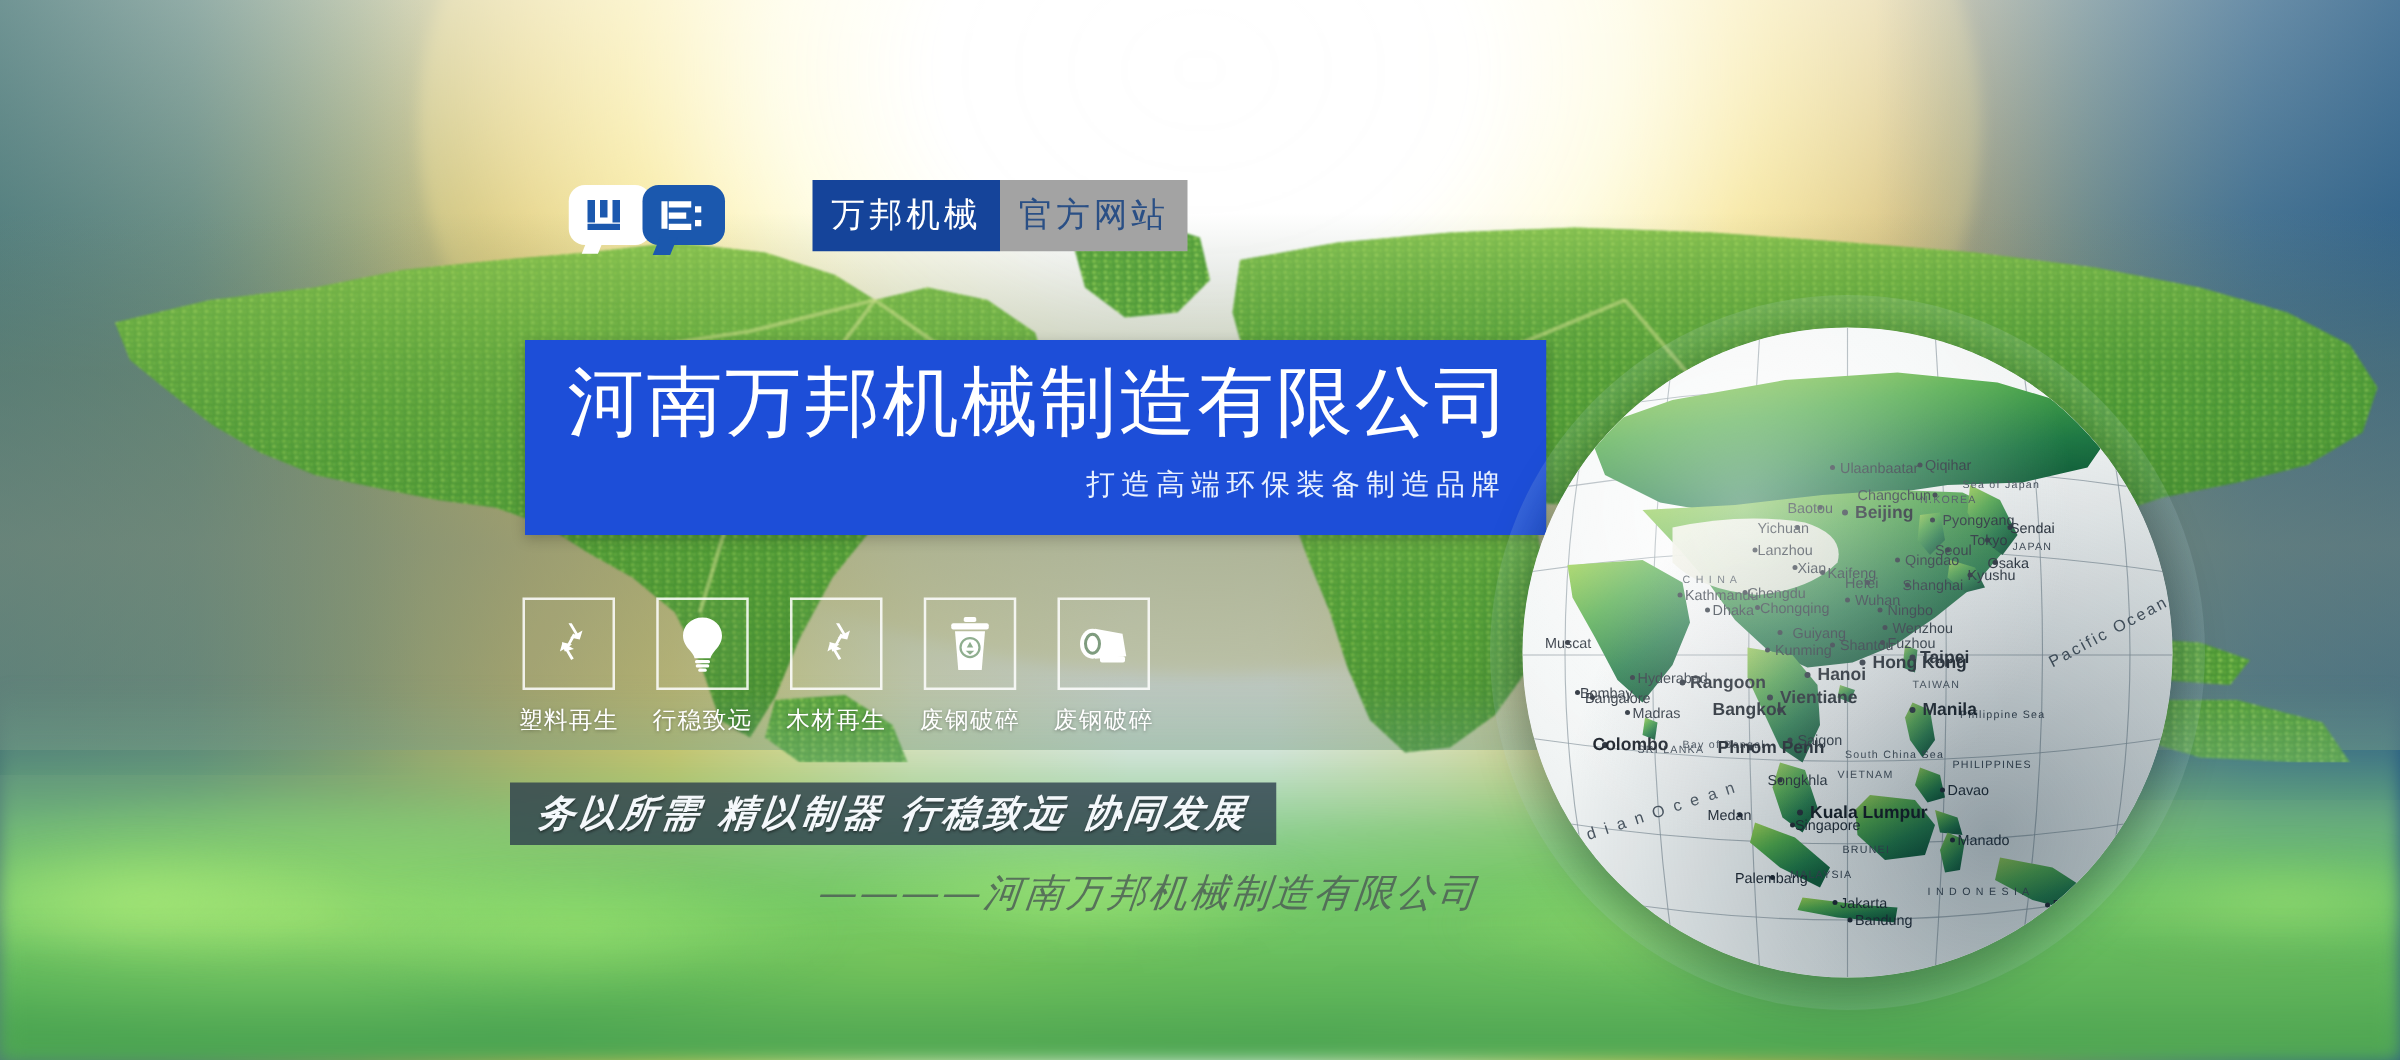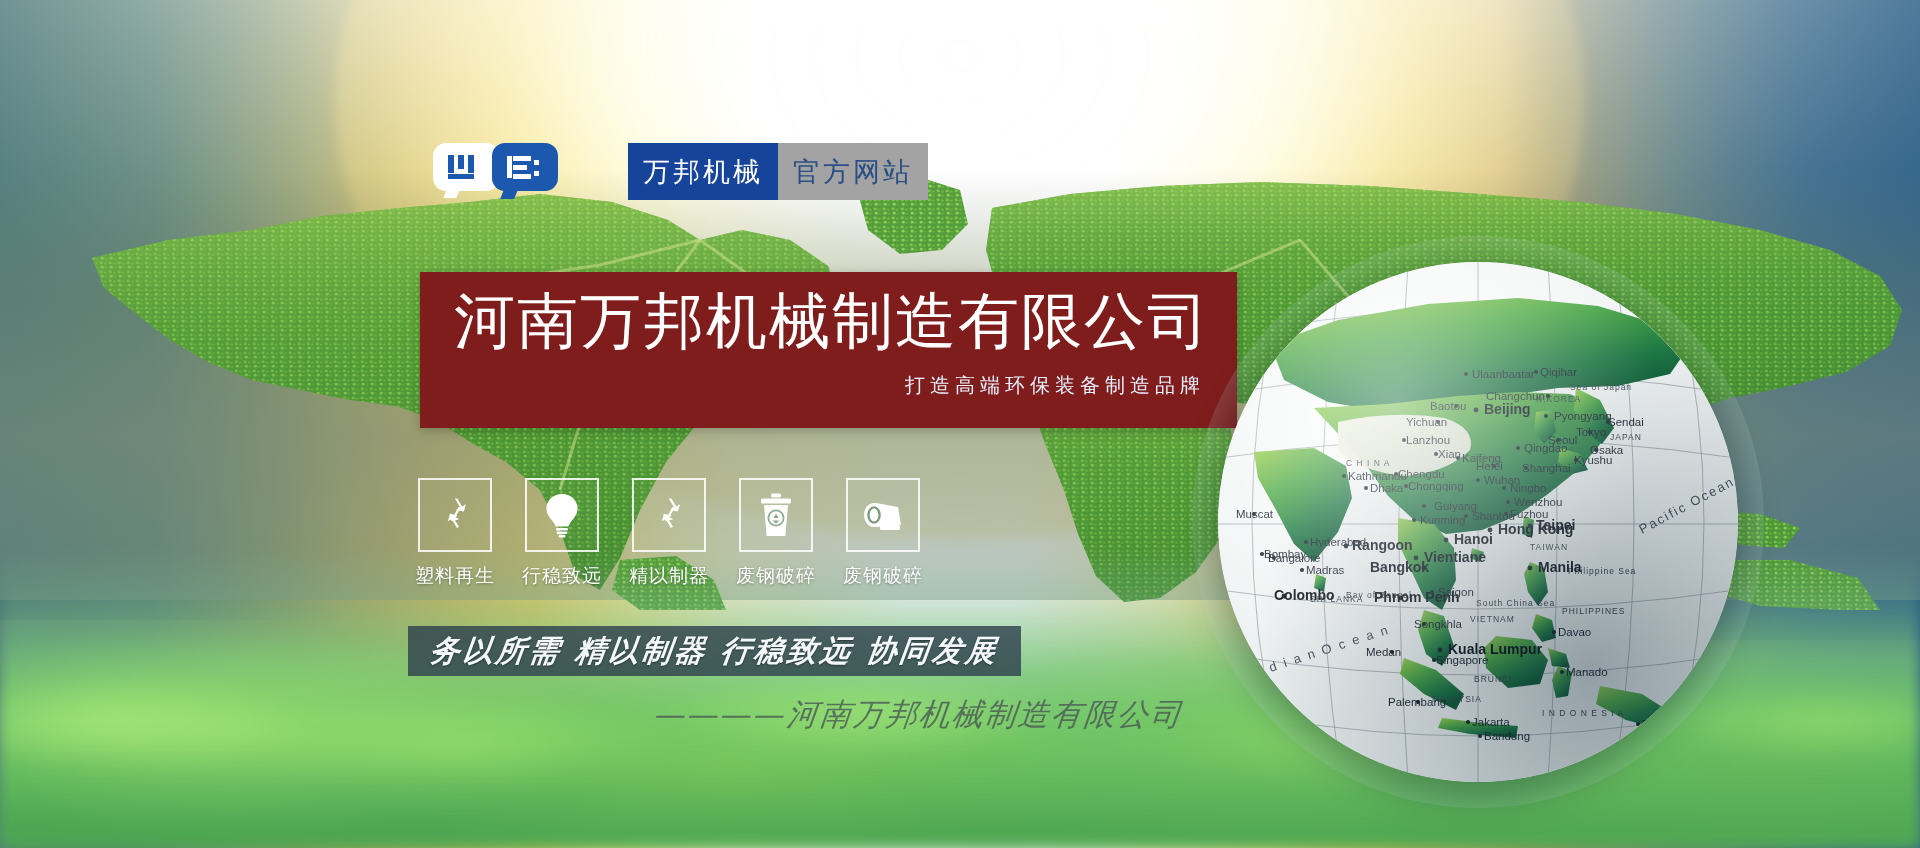--- a/index.html
+++ b/index.html
@@ -83,21 +83,21 @@
       radial-gradient(ellipse 240px 60px at 95% 40%, rgba(150,222,112,.7), rgba(150,222,112,0) 72%);
     filter:blur(11px);
   }
   .grass-blur-dark{
     position:absolute;left:0;right:0;bottom:0;height:110px;
     background:linear-gradient(to bottom,rgba(70,160,80,0),rgba(66,150,76,.55));
     filter:blur(10px);
   }
 
   
-  .logo-row{position:absolute;left:433px;top:143px;height:58px;display:flex;align-items:flex-start;}
+  .logo-row{position:absolute;left:455px;top:143px;height:58px;display:flex;align-items:center;}
   .logo-mark{position:relative;width:125px;height:48px;}
   .bubble{
     position:absolute;top:0;width:66px;height:48px;border-radius:13px;
   }
   .bubble-left{left:0;background:#ffffff;}
   .bubble-left:after{
     content:"";position:absolute;left:13px;bottom:-7px;width:13px;height:13px;
     background:#ffffff;transform:skewX(-22deg);
   }
   .bubble-right{left:59px;background:#1b58ae;}
@@ -114,31 +114,31 @@
     padding:0 15px;font-size:27px;letter-spacing:3px;
   }
   .chip-white{
     background:#a3a3a3;color:#2a4f85;display:flex;align-items:center;
     padding:0 15px;font-size:27px;letter-spacing:3px;
   }
 
   
   .title-box{
     position:absolute;left:420px;top:272px;width:817px;height:156px;
-    background:#7f1d1d;
+    background:#1d4ed8;
     box-shadow:0 3px 10px rgba(0,0,0,.22);
   }
   .title-main{
     position:absolute;left:34px;top:19px;
     font-size:61px;color:#ffffff;letter-spacing:2px;line-height:1;
     white-space:nowrap;
   }
   .title-sub{
     position:absolute;right:32px;top:100px;
-    font-size:20px;color:#e9f1ff;letter-spacing:5px;white-space:nowrap;
+    font-size:23px;color:#e9f1ff;letter-spacing:5px;white-space:nowrap;
   }
 
   
   .features{position:absolute;left:420px;top:478px;display:flex;gap:37px;text-align:right;}
   .feature{width:70px;display:flex;flex-direction:column;align-items:center;}
   .feature-box{
     width:70px;height:70px;border:2px solid rgba(255,255,255,.85);
     display:flex;align-items:center;justify-content:center;
     background:rgba(255,255,255,.03);
   }
@@ -338,21 +338,21 @@
     <div class="feature">
       <div class="feature-box">
         <svg width="44" height="44" viewBox="0 0 44 44">
           <g fill="#ffffff">
             <path d="M21.8 5.5 L27.2 14.6 L23.1 16.9 L30.8 18.6 L33.0 11.3 L29.1 13.5 L24.4 5.5 Z"></path>
             <path d="M8.5 24.3 L18.9 24.0 L18.9 28.7 L24.2 23.0 L18.9 17.5 L18.9 21.9 L8.5 21.9 Z" transform="rotate(120 20 24)"></path>
             <path d="M8.5 24.3 L18.9 24.0 L18.9 28.7 L24.2 23.0 L18.9 17.5 L18.9 21.9 L8.5 21.9 Z" transform="rotate(240 20 24)"></path>
           </g>
         </svg>
       </div>
-      <div class="feature-label">精以制器</div>
+      <div class="feature-label">木材再生</div>
     </div>
 
     <div class="feature">
       <div class="feature-box">
         <svg width="34" height="46" viewBox="0 0 34 46">
           <rect x="2" y="6.5" width="30" height="5" rx="1.6" fill="#ffffff"></rect>
           <rect x="12" y="1.5" width="10" height="4" rx="1.4" fill="#ffffff"></rect>
           <path d="M5 13 L29 13 L26.4 44 L7.6 44 Z" fill="#ffffff"></path>
           <circle cx="17" cy="26" r="7.6" fill="none" stroke="#8fae8f" stroke-width="1.8"></circle>
           <path d="M17 21.4 L19.6 26 L14.4 26 Z" fill="#8fae8f"></path>

